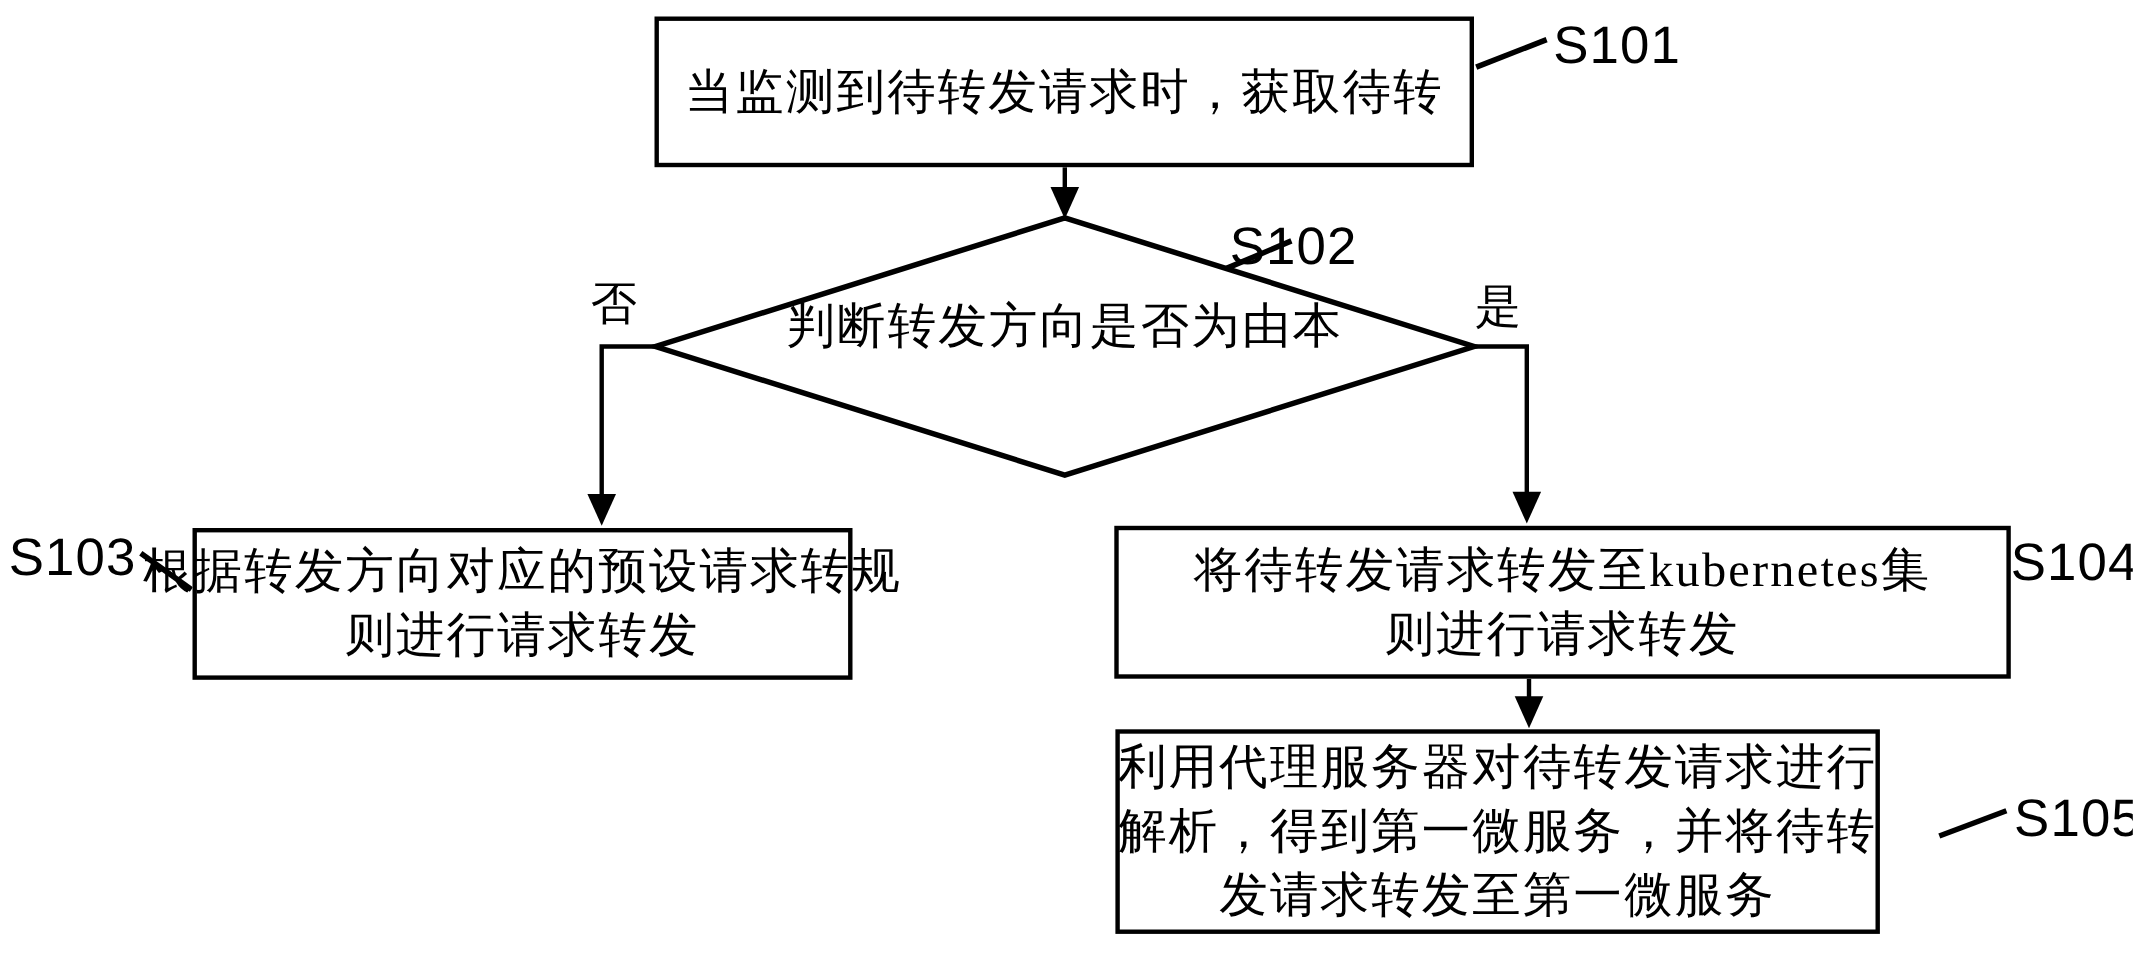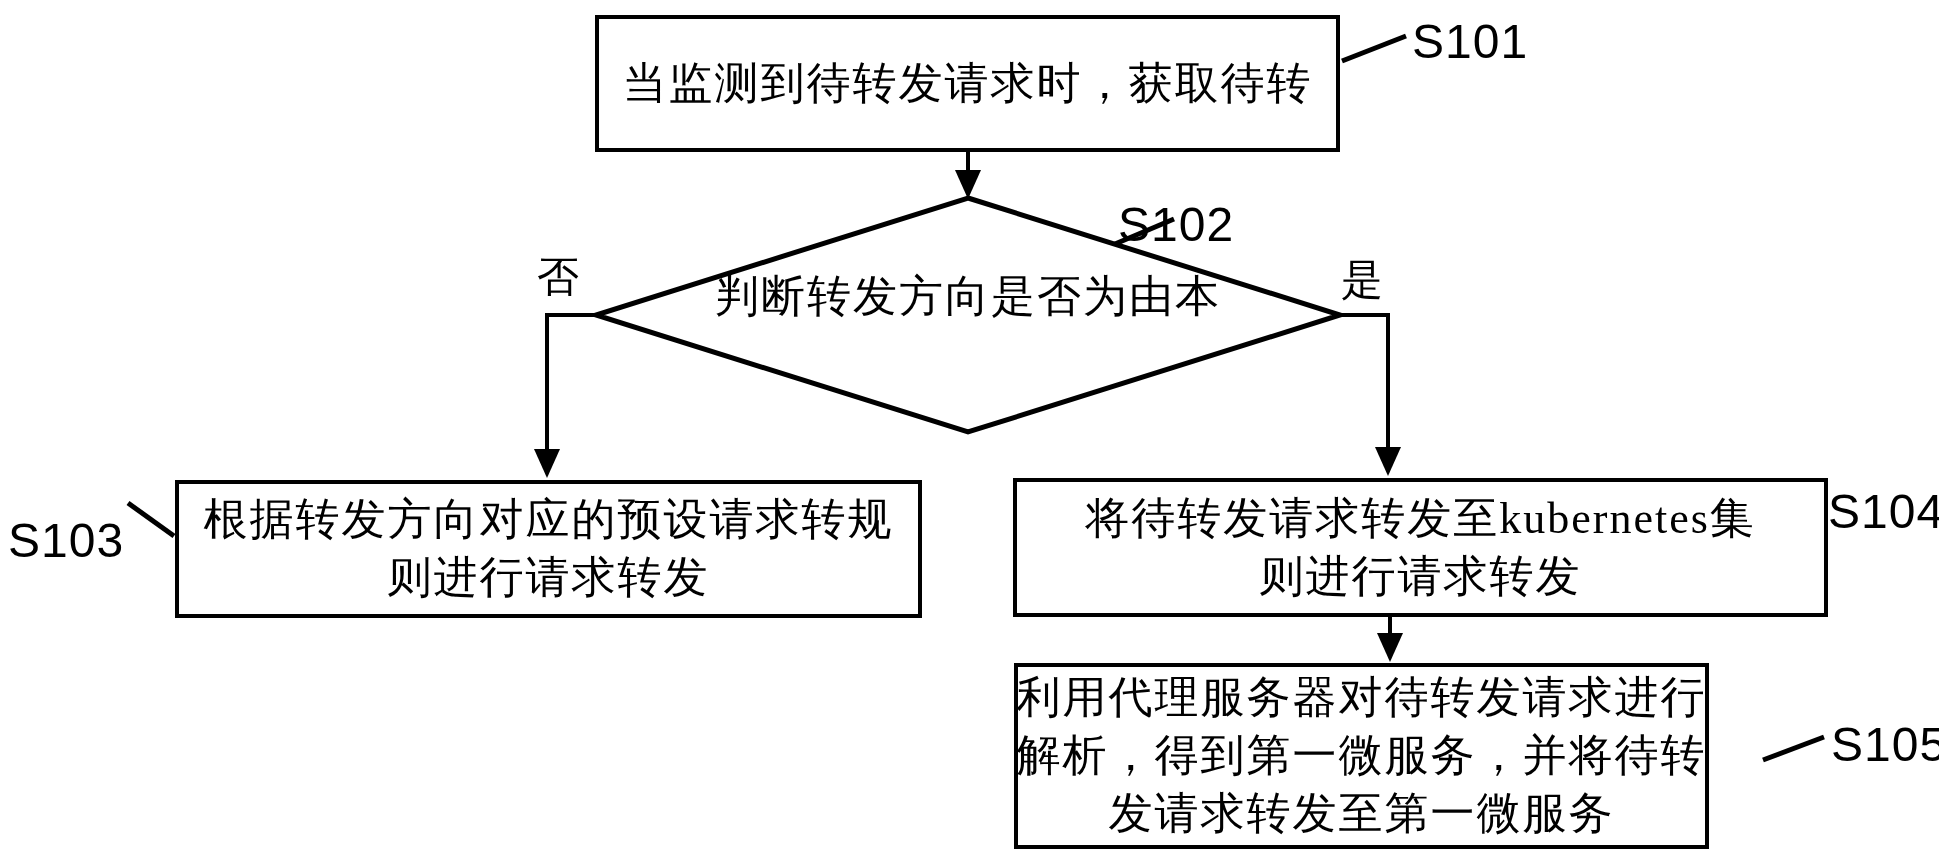--- a/index.html
+++ b/index.html
@@ -93,38 +93,38 @@
   </svg>
 
   <div class="node-box" style="left:595px; top:15px; width:745px; height:137px;">
     <div class="tline">当监测到待转发请求时，获取待转</div>
   </div>
 
   <div class="diamond-text">
     <div class="tline">判断转发方向是否为由本</div>
   </div>
 
-  <div class="node-box" style="left:175px; top:480px; width:747px; height:138px;">
+  <div class="node-box" style="left:175px; top:480px; width:600px; height:138px;">
     <div class="tline">根据转发方向对应的预设请求转规</div>
     <div class="tline">则进行请求转发</div>
   </div>
 
   <div class="node-box" style="left:1013px; top:478px; width:815px; height:139px;">
     <div class="tline">将待转发请求转发至kubernetes集</div>
     <div class="tline">则进行请求转发</div>
   </div>
 
   <div class="node-box" style="left:1014px; top:663px; width:695px; height:186px;">
     <div class="tline">利用代理服务器对待转发请求进行</div>
     <div class="tline">解析，得到第一微服务，并将待转</div>
     <div class="tline">发请求转发至第一微服务</div>
   </div>
 
   <div class="step-label" style="left:1412px; top:19px;">S101</div>
   <div class="step-label" style="left:1118px; top:202px;">S102</div>
-  <div class="step-label" style="left:8px; top:485px;margin-top:33px;">S103</div>
+  <div class="step-label" style="left:8px; top:485px;">S103</div>
   <div class="step-label" style="left:1828px; top:489px;">S104</div>
   <div class="step-label" style="left:1831px; top:722px;">S105</div>
 
   <div class="branch-label" style="left:537px; top:256px;">否</div>
   <div class="branch-label" style="left:1341px; top:259px;">是</div>
 
 </div>
 
 </body></html>

